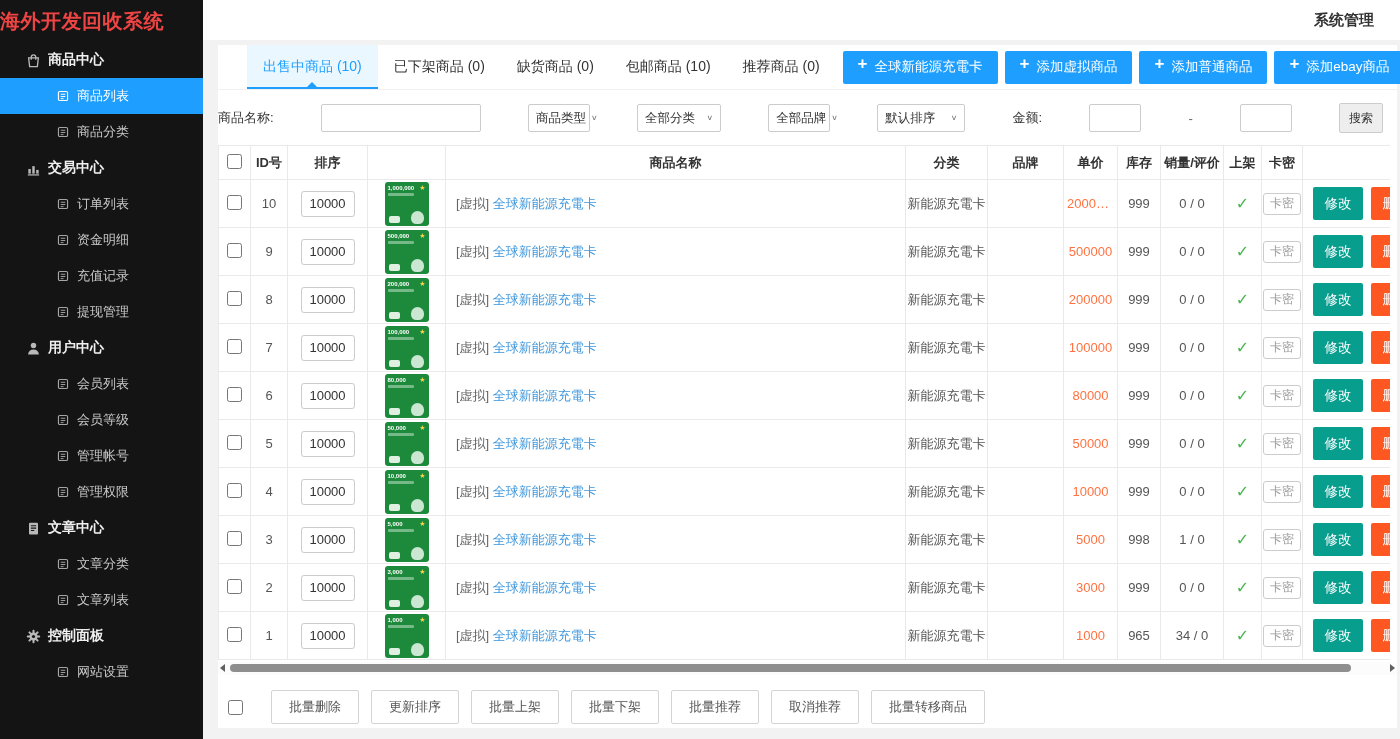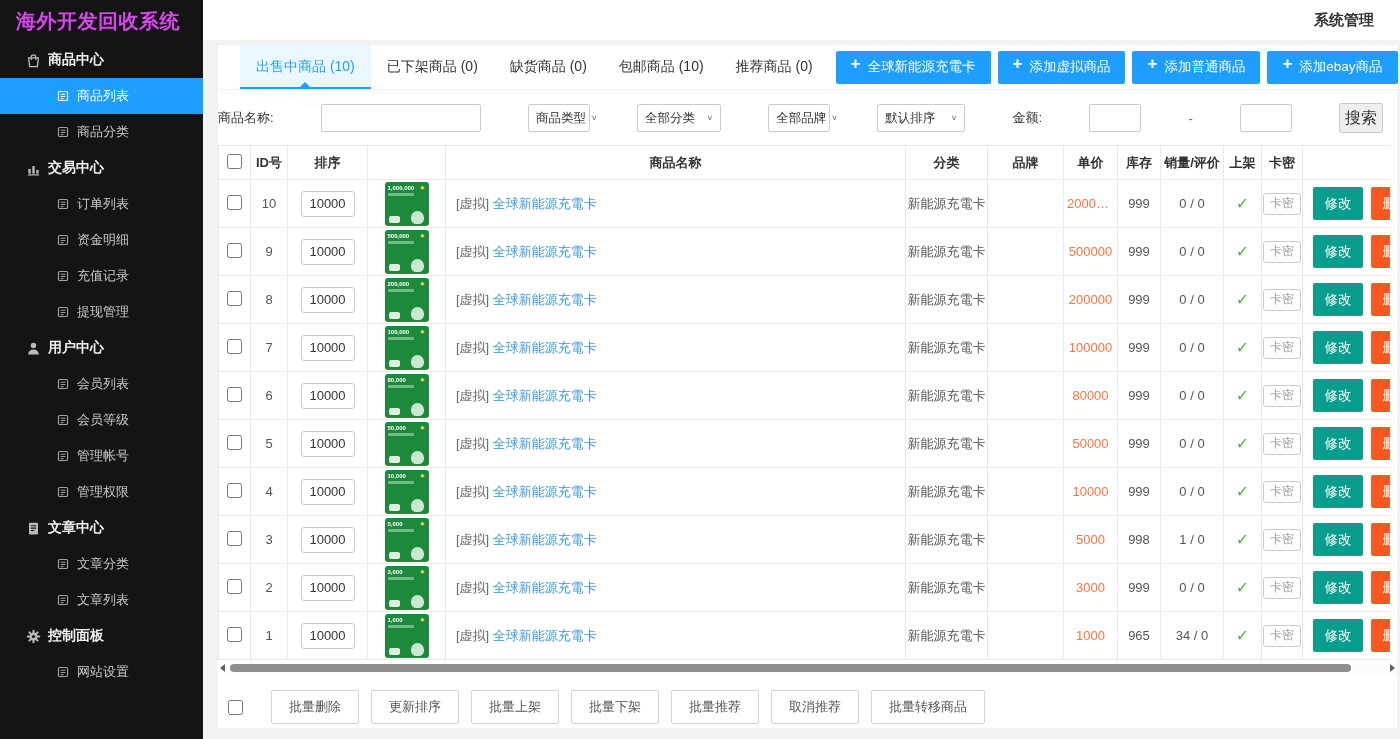--- a/index.html
+++ b/index.html
@@ -3,52 +3,52 @@
 <meta charset="utf-8">
 <style>
   * { box-sizing: border-box; margin: 0; padding: 0; }
   html,body { width:1400px; height:739px; overflow:hidden; }
   body {
     position:relative; background:#f2f2f2;
     font-family:"Liberation Sans","DejaVu Sans",sans-serif;
   }
   
   .sidebar { position:absolute; left:0; top:0; width:203px; height:739px; background:#141414; overflow:hidden; }
-  .app-title { height:42px; line-height:42px; color:#d946ef; font-size:20px; font-weight:bold; padding-left:16px; letter-spacing:.5px; white-space:nowrap; }
+  .app-title { height:42px; line-height:42px; color:#ef4444; font-size:20px; font-weight:bold; padding-left:0; letter-spacing:.5px; white-space:nowrap; }
   .menu-row { height:36px; display:flex; align-items:center; cursor:pointer; }
   .menu-row .mi { display:flex; align-items:center; }
   .menu-row.top { color:#f0f0f0; font-size:14px; font-weight:bold; }
   .menu-row.top .mi { margin-left:26px; margin-right:7px; }
   .menu-row.sub { color:#c9c9c9; font-size:13px; }
   .menu-row.sub .mi { margin-left:56px; margin-right:7px; }
   .menu-row.sub.active { background:#1E9FFF; color:#fff; }
   
   .topbar { position:absolute; left:203px; top:0; width:1197px; height:40px; background:#fff; display:flex; justify-content:flex-end; align-items:center; padding-right:26px; }
   .admin-link { font-size:15px; font-weight:bold; color:#333; cursor:pointer; }
   
   .card { position:absolute; left:218px; top:45px; width:1179px; height:683px; background:#fff; }
   
   .tabs-bar { display:flex; justify-content:space-between; align-items:center; height:45px; padding-right:9px; border-bottom:1px solid #f0f0f0; }
   .tabs { display:flex; height:100%; align-items:stretch; padding-left:22px; }
   .tab { padding:0 16px; line-height:43px; font-size:14px; color:#333; position:relative; cursor:pointer; white-space:nowrap; }
-  .tab.active { background:#eaf7ff; color:#1E9FFF; }
+  .tab.active { background:#eaf7ff; color:#1E9FFF;margin-left:7px; }
   .tab.active::before { content:''; position:absolute; left:0; right:0; bottom:0; height:2px; background:#1E9FFF; }
   .tab.active::after { content:''; position:absolute; left:50%; margin-left:-5px; bottom:2px; width:0; height:0; border-left:5px solid transparent; border-right:5px solid transparent; border-bottom:5px solid #1E9FFF; }
   .action-btns { display:flex; }
   .btn-blue { height:33px; background:#1E9FFF; color:#fff; border:none; border-radius:2px; font-size:13.5px; display:inline-flex; align-items:center; padding:0 15px; margin-left:7px; cursor:pointer; white-space:nowrap; font-family:inherit; }
   .btn-blue .plus { font-size:17px; font-weight:bold; margin-right:7px; margin-top:-7px; }
   
   .filter-bar { display:flex; justify-content:space-between; align-items:center; gap:8px; padding:13px 14px 12px 0; font-size:13px; color:#333; }
   .f-input { width:160px; height:28px; border:1px solid #ccc; border-radius:2px; font-family:inherit; padding:0 6px; }
   .f-select { height:28px; border:1px solid #ccc; border-radius:2px; display:flex; align-items:center; justify-content:space-between; padding:0 7px; font-size:12.5px; color:#333; cursor:pointer; background:#fff; white-space:nowrap; }
   .w60 { width:62px; } .w84 { width:84px; } .w88 { width:88px; }
   .f-select .arr { font-size:9px; color:#777; margin-left:5px; transform:scaleY(.8); }
   .f-amt { width:52px; height:28px; border:1px solid #ccc; border-radius:2px; padding:0 5px; font-family:inherit; }
   .f-dash { color:#666; }
-  .f-search { height:30px; width:44px; background:#eee; border:1px solid #ccc; border-radius:2px; font-size:16px; color:#333; cursor:pointer; font-family:inherit; }
+  .f-search { height:30px; width:44px; background:#eee; border:1px solid #ccc; border-radius:2px; font-size:12px; color:#333; cursor:pointer; font-family:inherit; }
   
   .table-wrap { width:1172px; overflow:hidden; }
   table { border-collapse:collapse; table-layout:fixed; width:1214px; }
   th,td { border:1px solid #e9e9e9; text-align:center; font-size:13px; color:#555; }
   th { height:34px; font-weight:bold; color:#333; background:#fff; }
   td { height:48px; }
   .name-cell { text-align:left; padding-left:10px; }
   .prefix { color:#666; }
   .plink { color:#3E97DD; text-decoration:none; cursor:pointer; }
   .sort-input { width:54px; height:26px; border:1px solid #ccc; border-radius:3px; text-align:center; font-size:13px; color:#333; font-family:inherit; }

